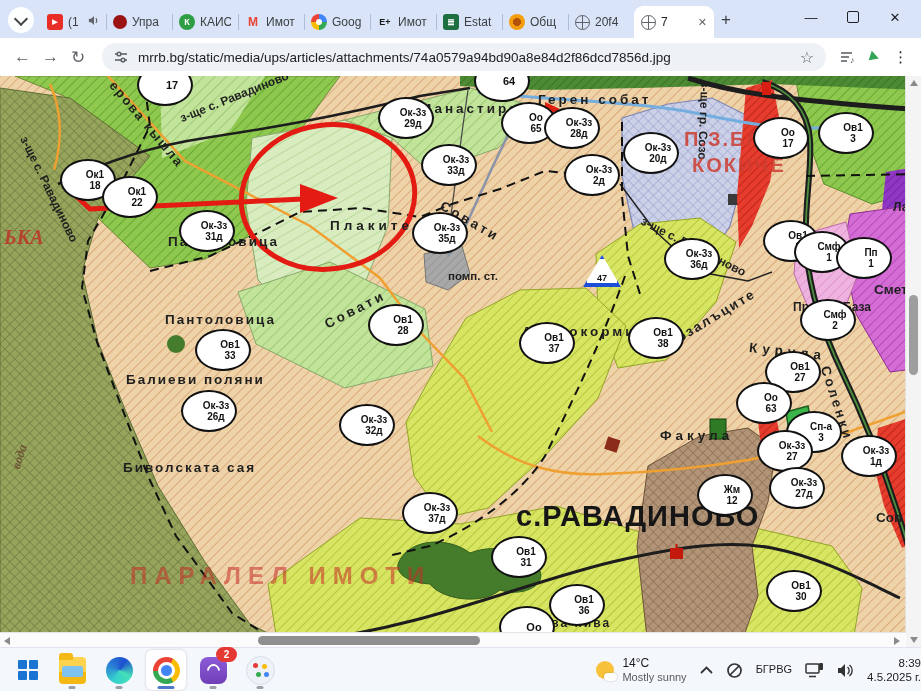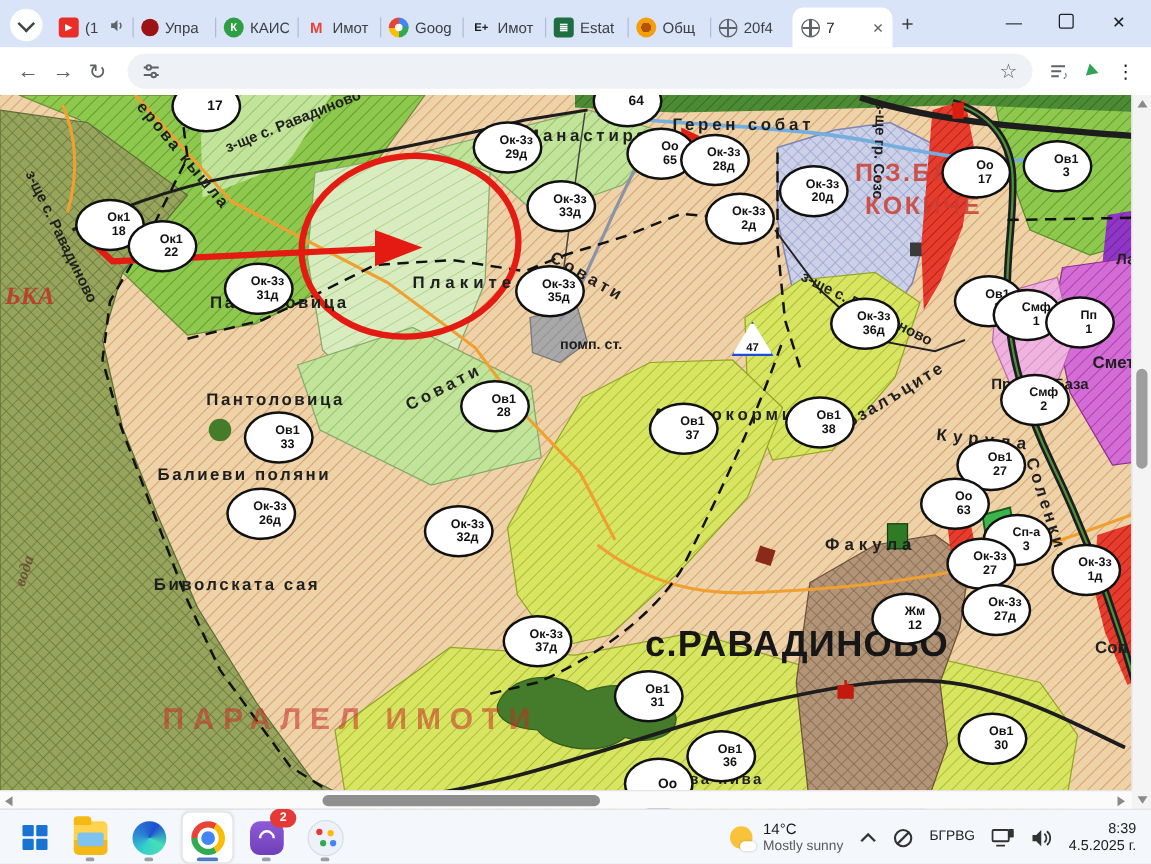--- a/index.html
+++ b/index.html
@@ -51,21 +51,21 @@
 
   
   .viewport{position:absolute;left:0;top:76px;width:921px;height:571px;overflow:hidden;background:#eed3a9;}
   .viewport svg{position:absolute;left:0;top:0;}
   .mk{position:absolute;width:38px;height:38px;background:#fff;border:2px solid #111;border-radius:50%;
       display:flex;flex-direction:column;align-items:center;justify-content:center;
       font-size:10px;font-weight:700;color:#111;line-height:1.1;transform:translate(-50%,-50%);z-index:6;padding-left:14px;}
   .mk.single{font-size:11px;}
   .tri{position:absolute;width:30px;height:24px;background:#fff;clip-path:polygon(50% 0,100% 100%,0 100%);
       display:flex;align-items:flex-end;justify-content:center;font-size:9px;font-weight:700;color:#111;
-      transform:translate(-50%,-50%);z-index:6;border:2px solid #1d4ed8;}
+      transform:translate(-50%,-50%);z-index:6;border:4px solid #1d4ed8;}
   .lb{position:absolute;white-space:nowrap;color:#1f1f1f;font-weight:600;z-index:5;transform-origin:left top;}
 
   
   .vscroll{position:absolute;right:0;top:0;width:15px;height:571px;background:#f4f4f4;border-left:1px solid #e2e2e2;z-index:9;}
   .vthumb{position:absolute;left:3px;top:219px;width:9px;height:80px;background:#9e9e9e;border-radius:5px;}
   .varrow{position:absolute;left:4px;width:0;height:0;border-left:4px solid transparent;border-right:4px solid transparent;}
   .varrow.up{top:4px;border-bottom:6px solid #8a8a8a;}
   .varrow.down{bottom:4px;border-top:6px solid #8a8a8a;}
   .hscroll{position:absolute;left:0;top:556px;width:906px;height:15px;background:#fbfbfb;border-top:1px solid #e4e4e4;z-index:9;}
   .hthumb{position:absolute;left:258px;top:3px;width:222px;height:9px;background:#8f8f8f;border-radius:5px;}
@@ -92,21 +92,21 @@
   .icon-explorer::after{content:"";position:absolute;left:3px;top:9px;right:3px;height:11px;background:#7ec3f0;border-radius:2px;}
   .icon-edge{border-radius:50%;background:conic-gradient(from 210deg,#35d0cb,#2a7fd4,#1d4fd0,#45e0b8,#35d0cb);}
   .icon-chrome{border-radius:50%;background:conic-gradient(from -90deg,#ea4335 0 120deg,#fbbc05 0 240deg,#34a853 0 360deg);display:flex;align-items:center;justify-content:center;}
   .icon-chrome::after{content:"";width:11px;height:11px;border-radius:50%;background:#4285f4;border:3px solid #fff;}
   .icon-viber{background:linear-gradient(#8e5bd8,#6f3fb8);border-radius:8px;display:flex;align-items:center;justify-content:center;}
   .icon-viber::after{content:"";width:9px;height:9px;border:2.5px solid #fff;border-radius:50%;border-top-color:transparent;border-left-color:transparent;transform:rotate(-135deg);}
   .icon-paint{background:#eef2f8;border-radius:50%;border:1px solid #d8dde6;}
   .icon-paint::after{content:"";position:absolute;left:6px;top:6px;width:5px;height:5px;border-radius:50%;background:#e53935;
      box-shadow:9px 1px 0 #fbbc05,3px 9px 0 #34a853,11px 9px 0 #4285f4;}
   .badge{position:absolute;top:-3px;right:-4px;min-width:15px;height:15px;border-radius:8px;background:#e53935;color:#fff;font-size:10px;font-weight:700;display:flex;align-items:center;justify-content:center;padding:0 3px;}
-  .tray{margin-left:auto;display:flex;align-items:center;gap:13px;padding-right:12px;}
+  .tray{margin-left:auto;display:flex;align-items:center;gap:13px;}
   .weather{display:flex;align-items:center;gap:8px;cursor:pointer;}
   .sun{width:18px;height:18px;border-radius:50%;background:#f8c33a;position:relative;flex:none;}
   .sun::after{content:"";position:absolute;right:-3px;bottom:-2px;width:13px;height:8px;background:#fff;border-radius:6px;box-shadow:0 0 2px rgba(0,0,0,.25);}
   .wtext{display:flex;flex-direction:column;line-height:1.15;}
   .wtemp{font-size:12px;color:#1b1b1b;}
   .wdesc{font-size:11px;color:#5a5a5a;}
   .trayicon{display:inline-flex;align-items:center;justify-content:center;cursor:pointer;}
   .lang{display:flex;flex-direction:row;align-items:center;font-size:11px;color:#222;line-height:1.2;cursor:pointer;}
   .clock{display:flex;flex-direction:column;align-items:flex-end;font-size:11.5px;color:#222;line-height:1.25;cursor:pointer;}
 </style>
@@ -184,20 +184,21 @@
       <span class="tuneicon">
         <svg width="14" height="14" viewBox="0 0 14 14">
             <g stroke="#5f6368" stroke-width="1.6" fill="none">
               <line x1="1" y1="4" x2="13" y2="4"></line>
               <line x1="1" y1="10" x2="13" y2="10"></line>
               <circle cx="5" cy="4" r="1.8" fill="#fff"></circle>
               <circle cx="9" cy="10" r="1.8" fill="#fff"></circle>
             </g>
           </svg>
       </span>
+      <span class="urltext">mrrb.bg/static/media/ups/articles/attachments/74a0579a94bd90a8e84d2f86dcd7856d.jpg</span>
       <span class="star">☆</span>
     </div>
     <div class="nav-right">
       <span class="playlist">
         <svg width="16" height="14" viewBox="0 0 16 14">
             <g stroke="#5f6368" stroke-width="1.6">
               <line x1="1" y1="3" x2="12" y2="3"></line>
               <line x1="1" y1="7" x2="9" y2="7"></line>
               <line x1="1" y1="11" x2="7" y2="11"></line>
             </g>

